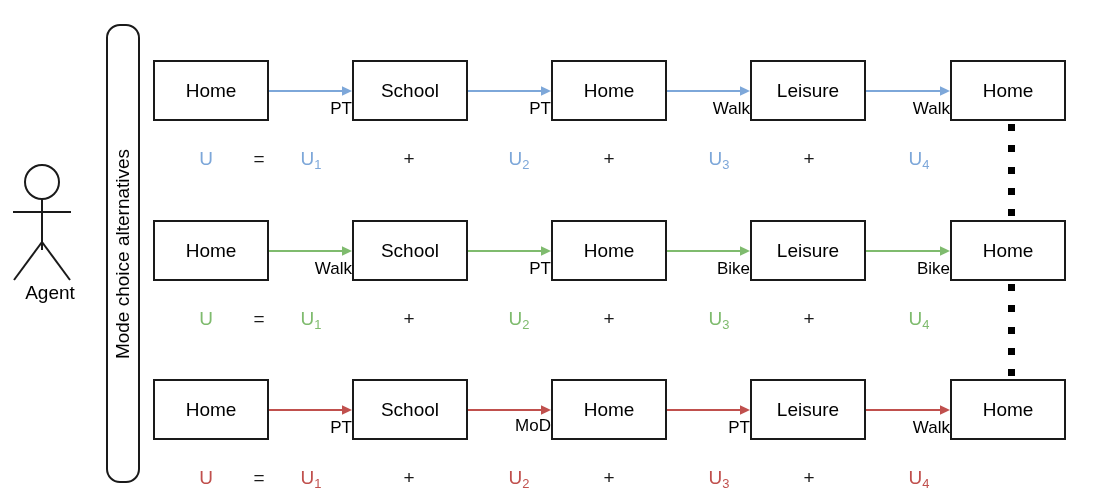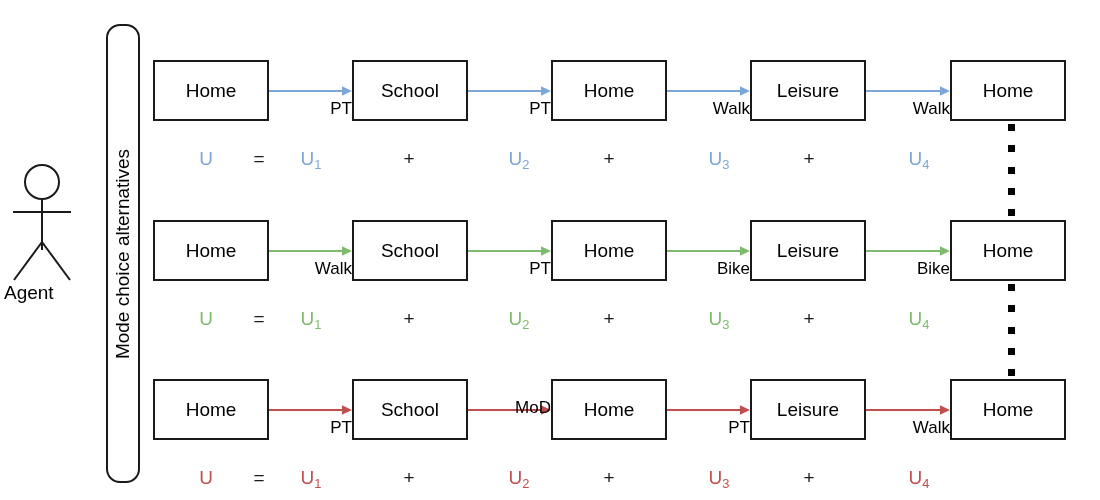--- a/index.html
+++ b/index.html
@@ -38,21 +38,21 @@
     top: 160px;
     width: 92px;
     height: 165px;
   }
   .agent-svg { display: block; }
   .agent-label {
     position: absolute;
     left: 0px;
     top: 122px;
     width: 92px;
-    text-align: left;
+    text-align: center;
     font-size: 19px;
     color: #000;
   }
 
   
   .band {
     position: absolute;
     left: 106px;
     top: 24px;
     width: 34px;
@@ -258,21 +258,21 @@
             <path d="M 73 1.2 L 83 6 L 73 10.8 Z" fill="#c0504d"></path>
           </svg>
         </div>
         <div class="mode" style="left: 265px; width: 87px; top: 417.5px;">PT</div>
         <div class="link" style="left: 468px; top: 403.5px; width: 83px;">
           <svg width="83" height="12" viewBox="0 0 83 12">
             <line x1="0" y1="6" x2="75" y2="6" stroke="#c0504d" stroke-width="2.2"></line>
             <path d="M 73 1.2 L 83 6 L 73 10.8 Z" fill="#c0504d"></path>
           </svg>
         </div>
-        <div class="mode" style="left: 464px; width: 87px; top: 398px;">MoD</div>
+        <div class="mode" style="left: 464px; width: 87px; top: 416px;">MoD</div>
         <div class="link" style="left: 667px; top: 403.5px; width: 83px;">
           <svg width="83" height="12" viewBox="0 0 83 12">
             <line x1="0" y1="6" x2="75" y2="6" stroke="#c0504d" stroke-width="2.2"></line>
             <path d="M 73 1.2 L 83 6 L 73 10.8 Z" fill="#c0504d"></path>
           </svg>
         </div>
         <div class="mode" style="left: 663px; width: 87px; top: 417.5px;">PT</div>
         <div class="link" style="left: 866px; top: 403.5px; width: 84px;">
           <svg width="84" height="12" viewBox="0 0 84 12">
             <line x1="0" y1="6" x2="76" y2="6" stroke="#c0504d" stroke-width="2.2"></line>

